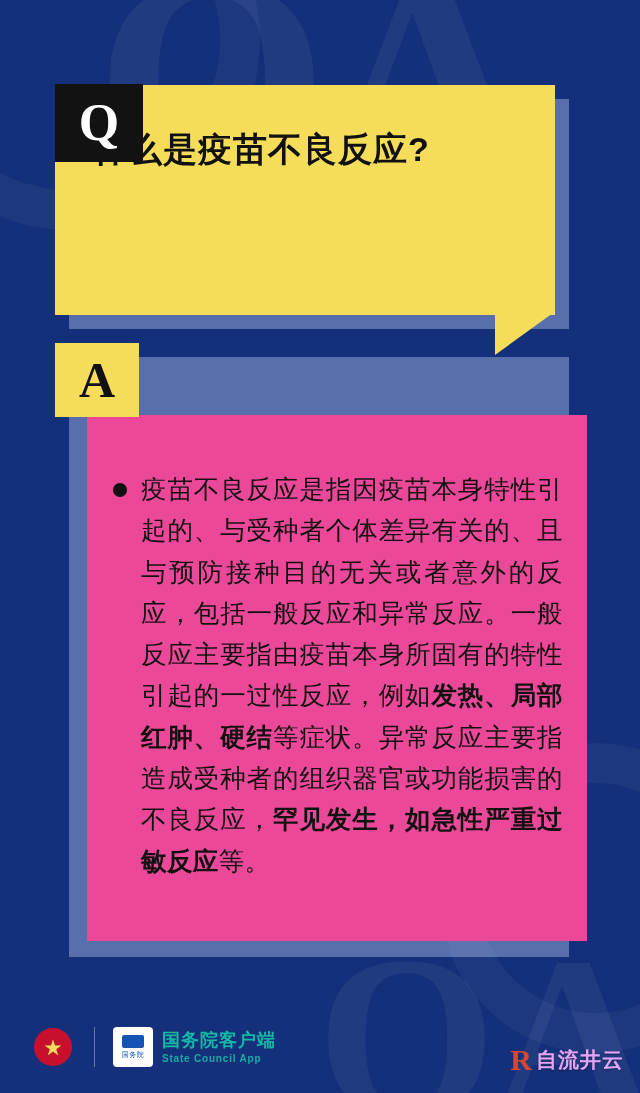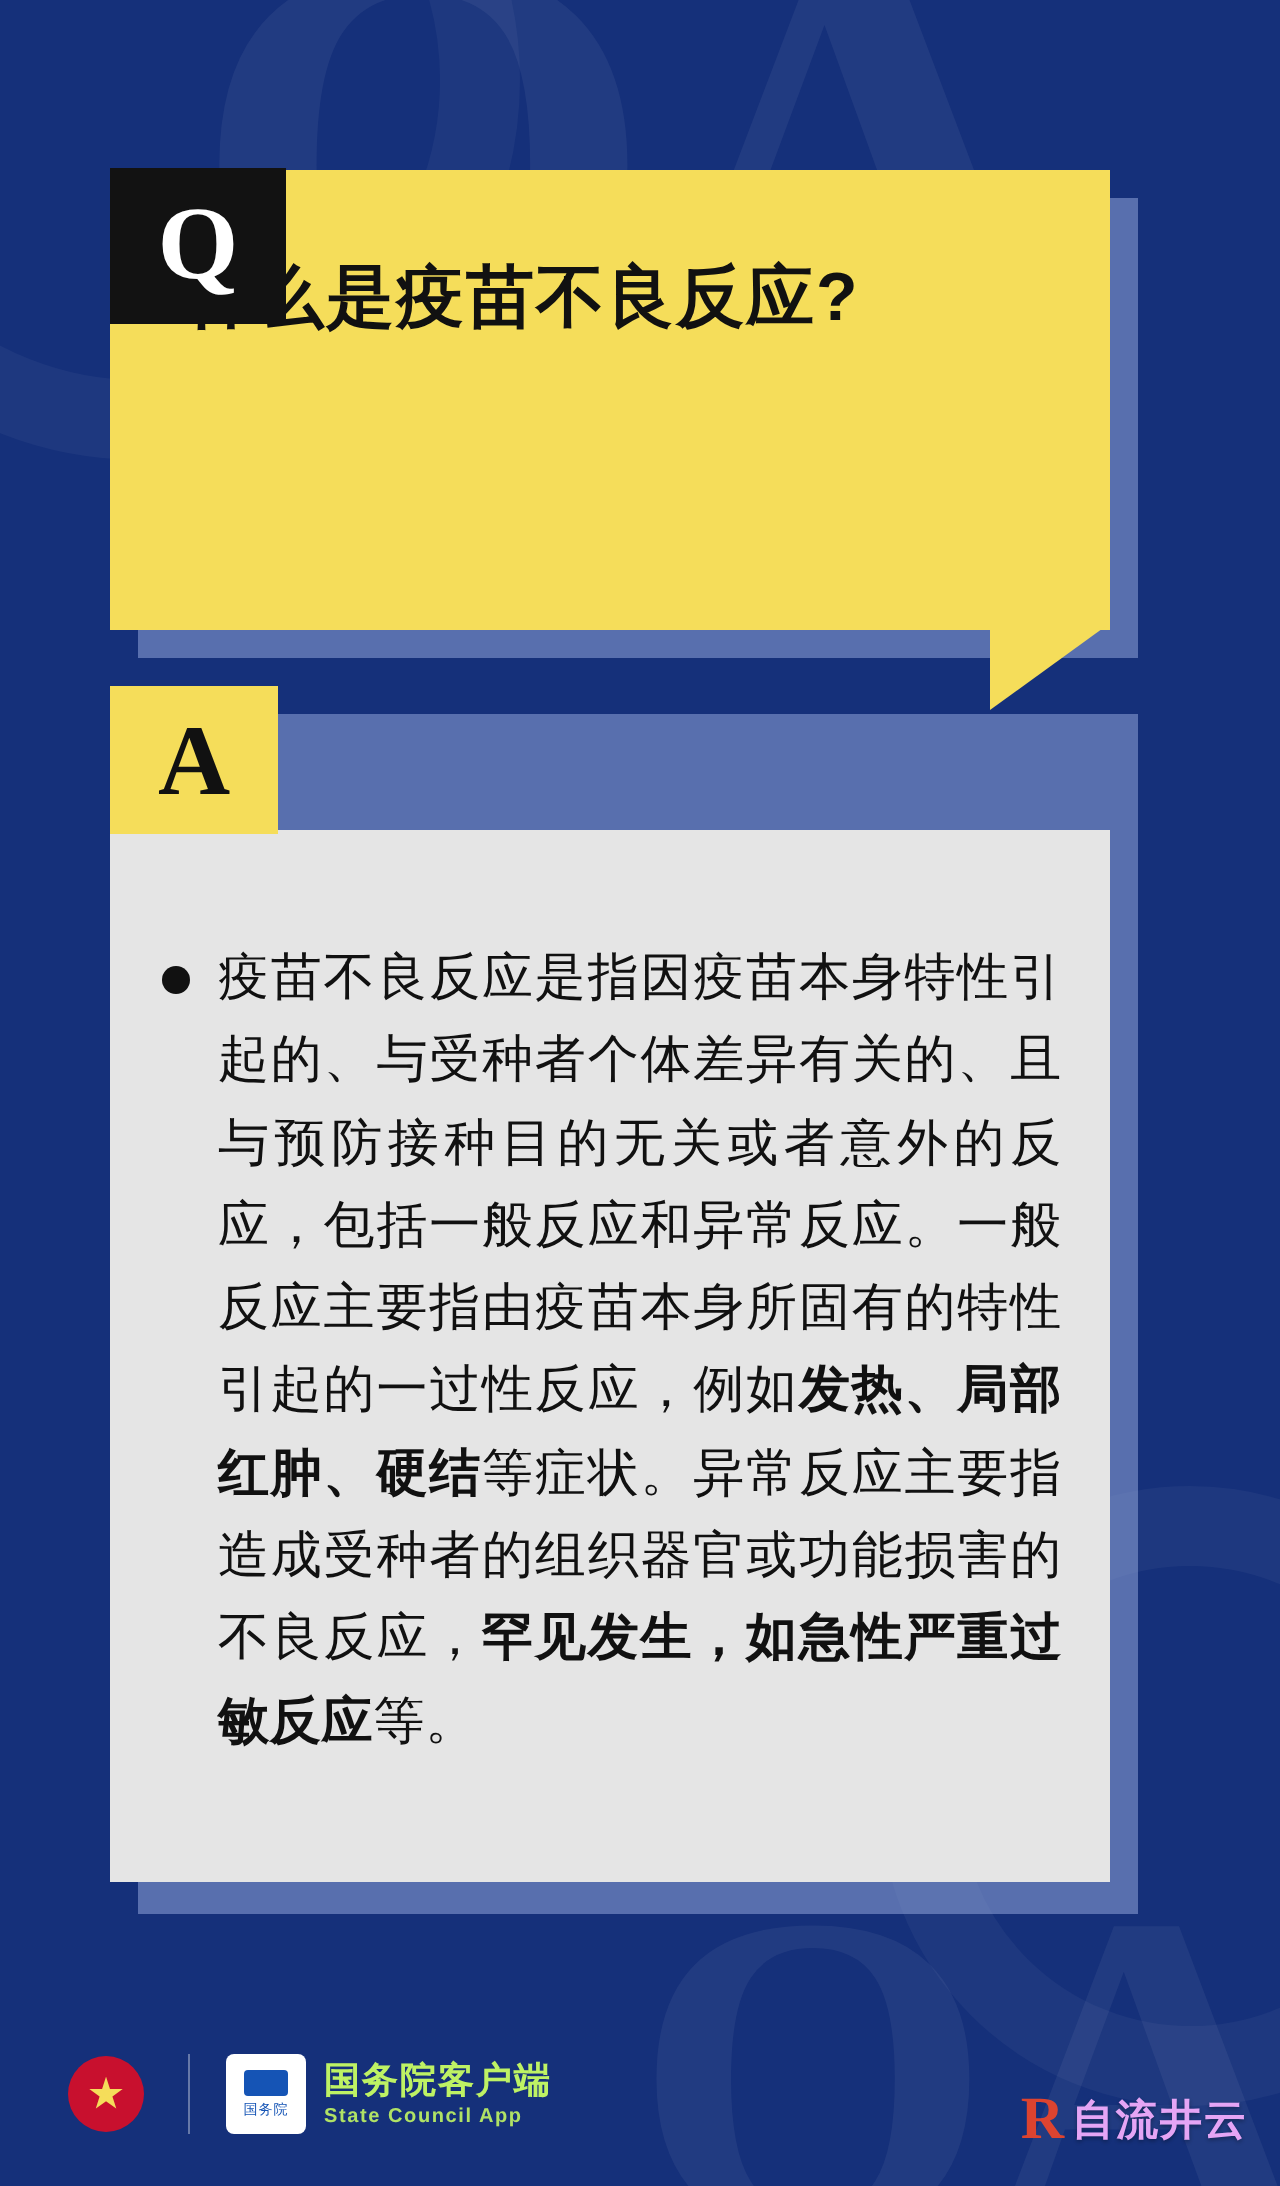--- a/index.html
+++ b/index.html
@@ -139,25 +139,26 @@
     display: flex;
     align-items: center;
     justify-content: center;
     line-height: 1;
     z-index: 2;
   }
   .a-card {
     position: relative;
     width: 500px;
     min-height: 526px;
-    background: #e5e5e5;
+    background: #ec4899;
     margin-top: -2px;
     z-index: 1;
     box-sizing: border-box;
     padding: 54px 24px 40px 26px;
+    margin-left: 32px;
   }
   .a-item {
     display: flex;
     align-items: flex-start;
   }
   .a-bullet {
     flex: none;
     width: 14px;
     height: 14px;
     background: #111111;
@@ -252,21 +253,21 @@
     border-radius: 2px;
   }
   .app-badge .ab-cap {
     font-size: 7px;
     color: #1554b5;
     margin-top: 2px;
     letter-spacing: 0.5px;
   }
   .app-text {
     margin-left: 9px;
-    color: #bef264;
+    color: #14b8a6;
     line-height: 1.15;
   }
   .app-text .cn {
     font-size: 18px;
     font-weight: bold;
     letter-spacing: 1px;
   }
   .app-text .en {
     font-size: 10px;
     letter-spacing: 0.8px;

